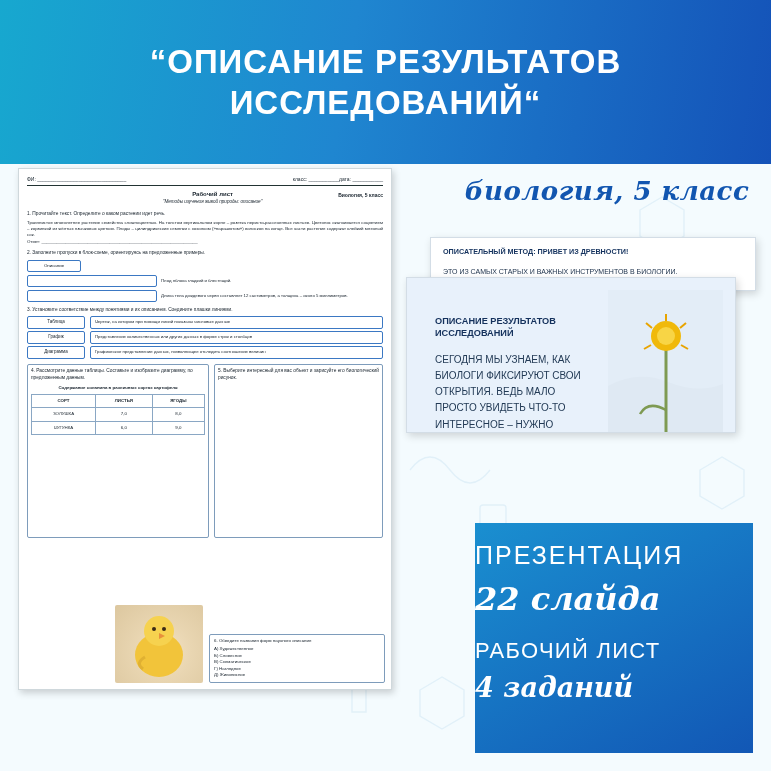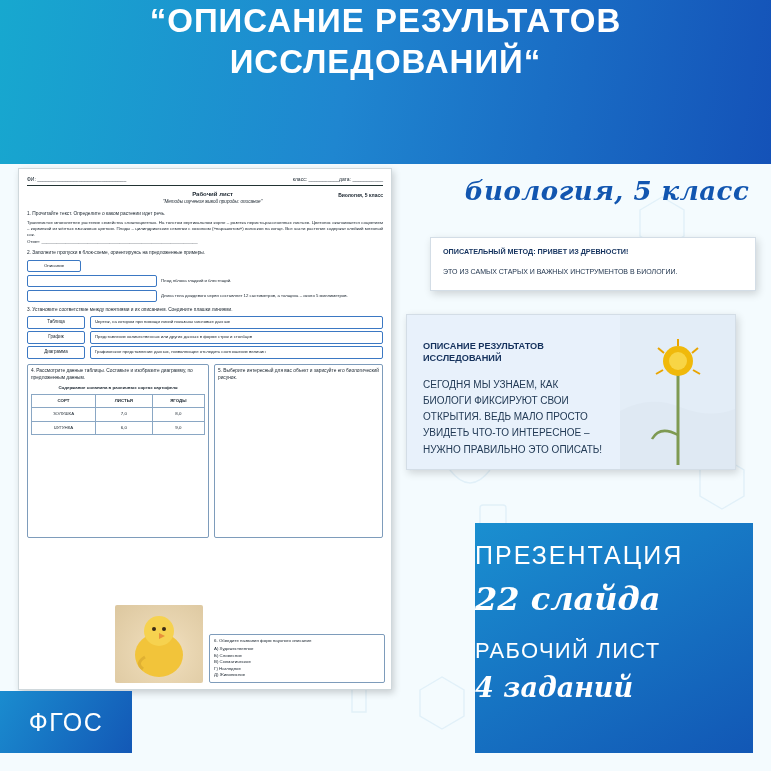--- a/index.html
+++ b/index.html
@@ -21,21 +21,21 @@
     position: absolute; inset: 0;
     opacity: 0.5;
     pointer-events: none;
   }
 
   
   .banner {
     position: absolute; top: 0; left: 0;
     width: 771px; height: 164px;
     background: linear-gradient(100deg, #17a8cf 0%, #1f86d0 45%, #1452b8 100%);
-    display: flex; justify-content: center;
+    display: flex; align-items: center; justify-content: center;
   }
   .banner-title {
     color: #ffffff;
     font-size: 33px;
     font-weight: bold;
     letter-spacing: 1px;
     text-align: center;
     line-height: 1.25;
     text-transform: uppercase;
     padding: 0 40px;
@@ -134,21 +134,21 @@
 
   .slide {
     position: absolute; background: #ffffff;
     border: 1px solid #d3dde6;
     box-shadow: 2px 3px 8px rgba(0,0,0,0.16);
   }
   .slide-a { left: 430px; top: 237px; width: 326px; height: 54px; padding: 9px 12px; }
   .slide-a .sa-t { font-size: 7.2px; font-weight: bold; color: #14325e; margin-bottom: 12px; }
   .slide-a .sa-s { font-size: 7px; color: #20344d; }
 
-  .slide-b { left: 406px; top: 277px; width: 330px; height: 156px; padding: 0; overflow: hidden; background: #e8f1fb; display: flex; margin-top: 37px; }
+  .slide-b { left: 406px; top: 277px; width: 330px; height: 156px; padding: 12px; overflow: hidden; background: #e8f1fb; display: flex; }
   .sb-left { width: 215px; padding: 26px 14px 10px 16px; }
   .sb-title { font-size: 9.2px; font-weight: bold; color: #14315c; line-height: 1.3; margin-bottom: 12px; }
   .sb-body { font-size: 10px; color: #223a55; line-height: 1.62; }
   .sb-right { flex: 1; position: relative; background: linear-gradient(160deg,#dfeaf5 0%,#cfdcea 100%); }
 
   
   .promo {
     position: absolute; right: 18px; bottom: 18px;
     width: 278px; height: 230px;
     background: linear-gradient(150deg, #1a8fd0 0%, #1257b5 100%);
@@ -342,17 +342,14 @@
     </div>
   </div>
 
   <div class="promo">
     <div class="p1">ПРЕЗЕНТАЦИЯ</div>
     <div class="p2">22 слайда</div>
     <div class="p3">РАБОЧИЙ ЛИСТ</div>
     <div class="p4">4 заданий</div>
   </div>
 
-  <div class="fgos">
-    <span>ФГОС</span>
-  </div>
 
 </div>
 
 </body></html>

